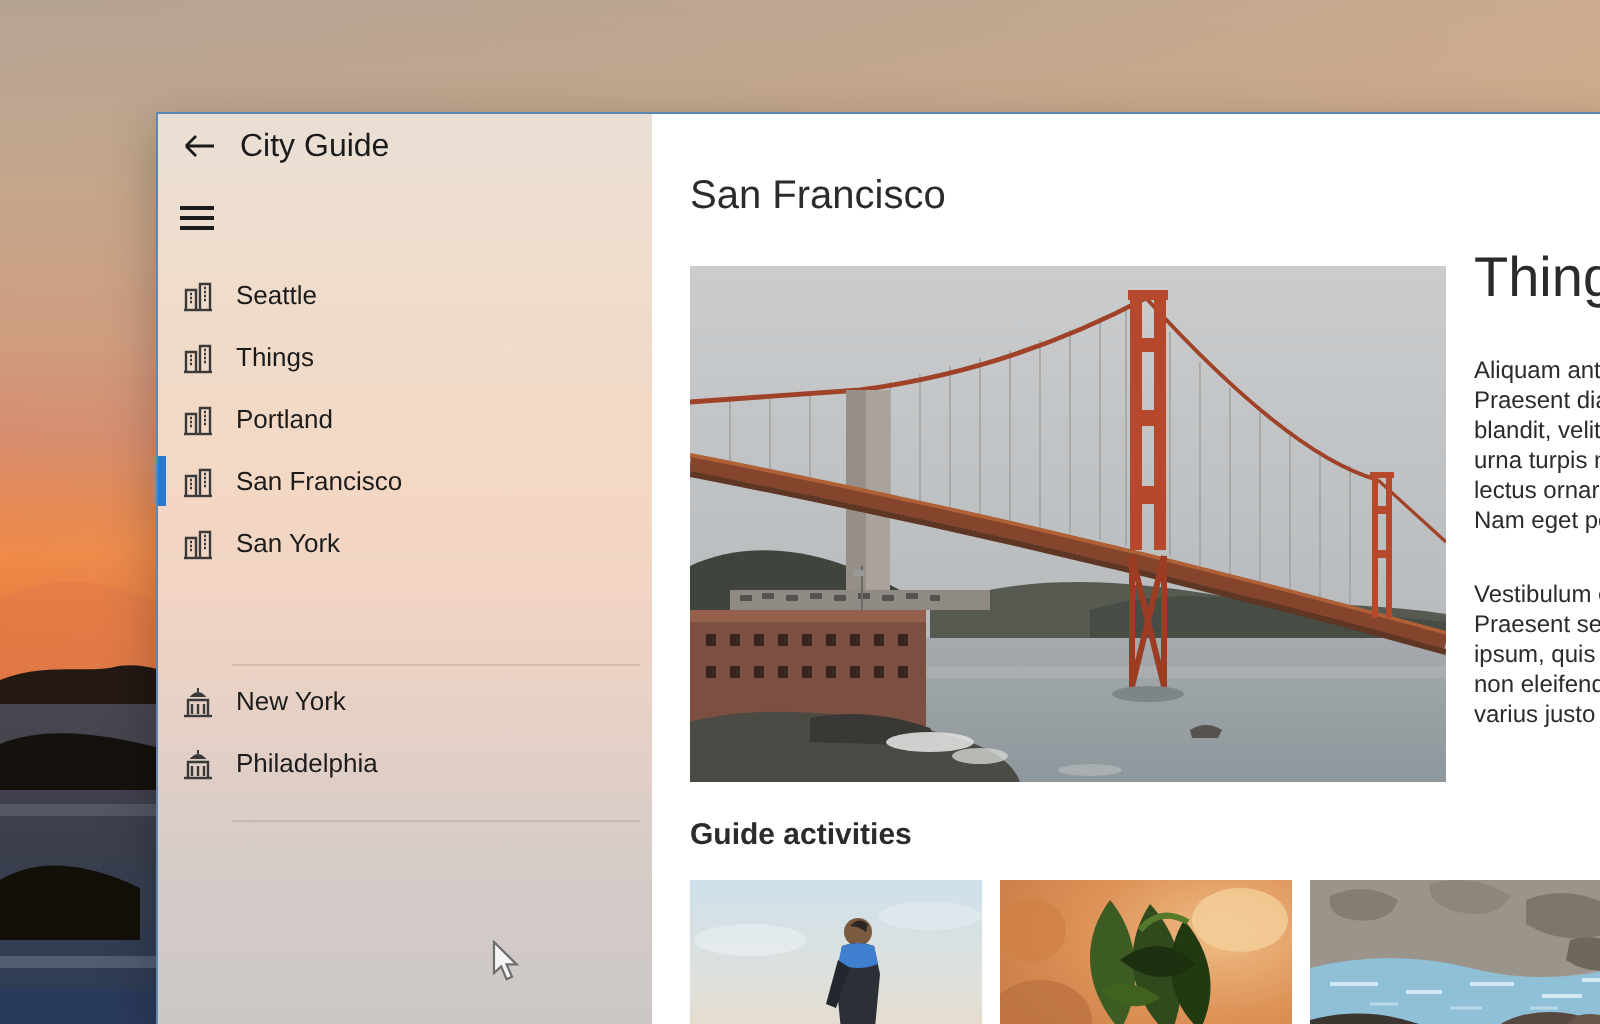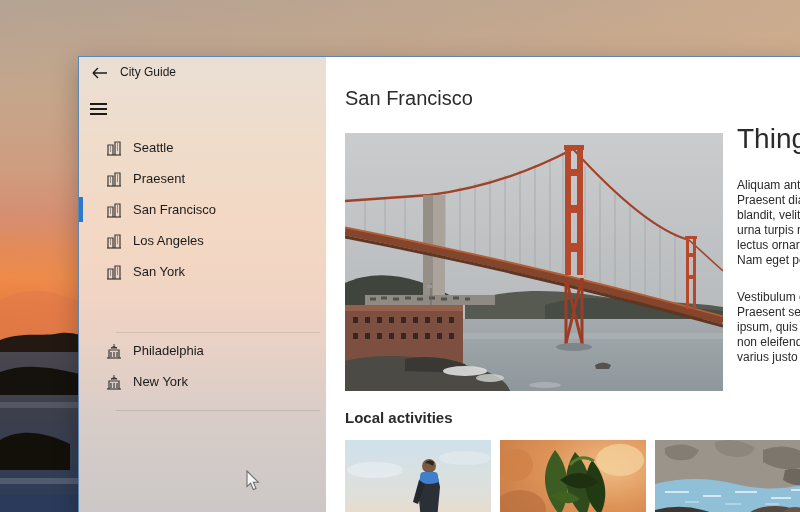--- a/index.html
+++ b/index.html
@@ -27,32 +27,32 @@
       #e5d0c6 66%, #d6ccc8 80%, #cbc7c6 100%);
     overflow:hidden;
   }
   .titlebar{position:absolute;left:0;top:0;width:100%;height:32px;}
   .back-button{
     position:absolute;left:8px;top:4px;width:26px;height:24px;
     display:flex;align-items:center;justify-content:center;
     font-size:15px;color:#1b1b1b;cursor:default;
   }
   .app-title{
-    position:absolute;left:41px;top:8px;font-size:12px;color:#1b1b1b;
+    position:absolute;left:41px;top:8px;font-size:16px;color:#1b1b1b;
   }
   .hamburger{
     position:absolute;left:8px;top:38px;width:32px;height:28px;
     display:flex;flex-direction:column;justify-content:center;gap:3px;
     padding-left:3px;box-sizing:border-box;
   }
   .hamburger span{display:block;width:17px;height:2px;background:#1b1b1b;}
   .nav{position:absolute;left:0;top:75px;width:100%;}
   .nav-item{
     position:relative;height:31px;display:flex;align-items:center;
-    padding-left:27px;box-sizing:border-box;
+    padding-left:12px;box-sizing:border-box;
   }
   .nav-item .glyph{width:16px;height:16px;flex:0 0 16px;margin-right:11px;}
   .nav-item .label{font-size:13px;color:#1b1b1b;white-space:nowrap;}
   .nav-gap{height:48px;position:relative;}
   .sep{position:absolute;left:37px;right:6px;height:1px;background:rgba(90,80,75,.16);}
   .accent-bar{
     position:absolute;left:0;top:3px;width:4px;height:25px;background:#2979cf;
   }
   
   .content{position:relative;flex:1;background:#ffffff;overflow:visible;}
@@ -145,42 +145,42 @@
         </svg>
         <span class="label">Seattle</span>
       </div>
 
       <div class="nav-item">
         <svg class="glyph" viewBox="0 0 16 16">
           <path d="M2,15 L2,5 L7,5 L7,15 M9,15 L9,2 L14,2 L14,15" fill="none" stroke="#3a3a3a" stroke-width="1.2"></path>
           <path d="M4,7 h1 M4,9 h1 M4,11 h1 M11,4 h1 M11,6 h1 M11,8 h1 M11,10 h1" stroke="#3a3a3a" stroke-width="1.2"></path>
           <path d="M1,15 h14" stroke="#3a3a3a" stroke-width="1.2"></path>
         </svg>
-        <span class="label">Praesent</span>
-      </div>
-
-
-      <div class="nav-item">
-        <div class="accent-bar"></div>
+        <span class="label">Things</span>
+      </div>
+
+      <div class="nav-item">
         <svg class="glyph" viewBox="0 0 16 16">
           <path d="M2,15 L2,5 L7,5 L7,15 M9,15 L9,2 L14,2 L14,15" fill="none" stroke="#3a3a3a" stroke-width="1.2"></path>
           <path d="M4,7 h1 M4,9 h1 M4,11 h1 M11,4 h1 M11,6 h1 M11,8 h1 M11,10 h1" stroke="#3a3a3a" stroke-width="1.2"></path>
           <path d="M1,15 h14" stroke="#3a3a3a" stroke-width="1.2"></path>
         </svg>
-        <span class="label">San Francisco</span>
-      </div>
-
-      <div class="nav-item">
+        <span class="label">Portland</span>
+      </div>
+
+      <div class="nav-item">
+        <div class="accent-bar"></div>
         <svg class="glyph" viewBox="0 0 16 16">
           <path d="M2,15 L2,5 L7,5 L7,15 M9,15 L9,2 L14,2 L14,15" fill="none" stroke="#3a3a3a" stroke-width="1.2"></path>
           <path d="M4,7 h1 M4,9 h1 M4,11 h1 M11,4 h1 M11,6 h1 M11,8 h1 M11,10 h1" stroke="#3a3a3a" stroke-width="1.2"></path>
           <path d="M1,15 h14" stroke="#3a3a3a" stroke-width="1.2"></path>
         </svg>
-        <span class="label">Los Angeles</span>
-      </div>
+        <span class="label">San Francisco</span>
+      </div>
+
 
       <div class="nav-item">
         <svg class="glyph" viewBox="0 0 16 16">
           <path d="M2,15 L2,5 L7,5 L7,15 M9,15 L9,2 L14,2 L14,15" fill="none" stroke="#3a3a3a" stroke-width="1.2"></path>
           <path d="M4,7 h1 M4,9 h1 M4,11 h1 M11,4 h1 M11,6 h1 M11,8 h1 M11,10 h1" stroke="#3a3a3a" stroke-width="1.2"></path>
           <path d="M1,15 h14" stroke="#3a3a3a" stroke-width="1.2"></path>
         </svg>
         <span class="label">San York</span>
       </div>
 
@@ -188,31 +188,31 @@
         <div class="sep" style="bottom:2px;"></div>
       </div>
 
       <div class="nav-item">
         <svg class="glyph" viewBox="0 0 16 16">
           <path d="M8,1 L8,3 M5,5 Q8,2 11,5 Z" fill="#3a3a3a" stroke="#3a3a3a" stroke-width="1"></path>
           <path d="M3,15 L3,7 L13,7 L13,15" fill="none" stroke="#3a3a3a" stroke-width="1.2"></path>
           <path d="M5,9 L5,14 M8,9 L8,14 M11,9 L11,14" stroke="#3a3a3a" stroke-width="1.2"></path>
           <path d="M1,15 h14" stroke="#3a3a3a" stroke-width="1.2"></path>
         </svg>
-        <span class="label">Philadelphia</span>
+        <span class="label">New York</span>
       </div>
 
       <div class="nav-item">
         <svg class="glyph" viewBox="0 0 16 16">
           <path d="M8,1 L8,3 M5,5 Q8,2 11,5 Z" fill="#3a3a3a" stroke="#3a3a3a" stroke-width="1"></path>
           <path d="M3,15 L3,7 L13,7 L13,15" fill="none" stroke="#3a3a3a" stroke-width="1.2"></path>
           <path d="M5,9 L5,14 M8,9 L8,14 M11,9 L11,14" stroke="#3a3a3a" stroke-width="1.2"></path>
           <path d="M1,15 h14" stroke="#3a3a3a" stroke-width="1.2"></path>
         </svg>
-        <span class="label">New York</span>
+        <span class="label">Philadelphia</span>
       </div>
 
 
 
       <div style="position:relative;height:14px;">
         <div class="sep" style="top:13px;"></div>
       </div>
     </div>
   </div>
 
@@ -324,21 +324,21 @@
       </div>
       <div class="para para2">
         <div>Vestibulum e</div>
         <div>Praesent sem</div>
         <div>ipsum, quis n</div>
         <div>non eleifend</div>
         <div>varius justo</div>
       </div>
     </div>
 
-    <div class="local-heading">Local activities</div>
+    <div class="local-heading">Guide activities</div>
 
     <div class="thumbs">
 
       <div class="thumb">
         <svg width="146" height="90" viewBox="0 0 146 90">
           <defs>
             <linearGradient id="tsky" x1="0" y1="0" x2="0" y2="1">
               <stop offset="0" stop-color="#cfe1ec"></stop>
               <stop offset="0.6" stop-color="#dfe0da"></stop>
               <stop offset="1" stop-color="#ecd9c2"></stop>

